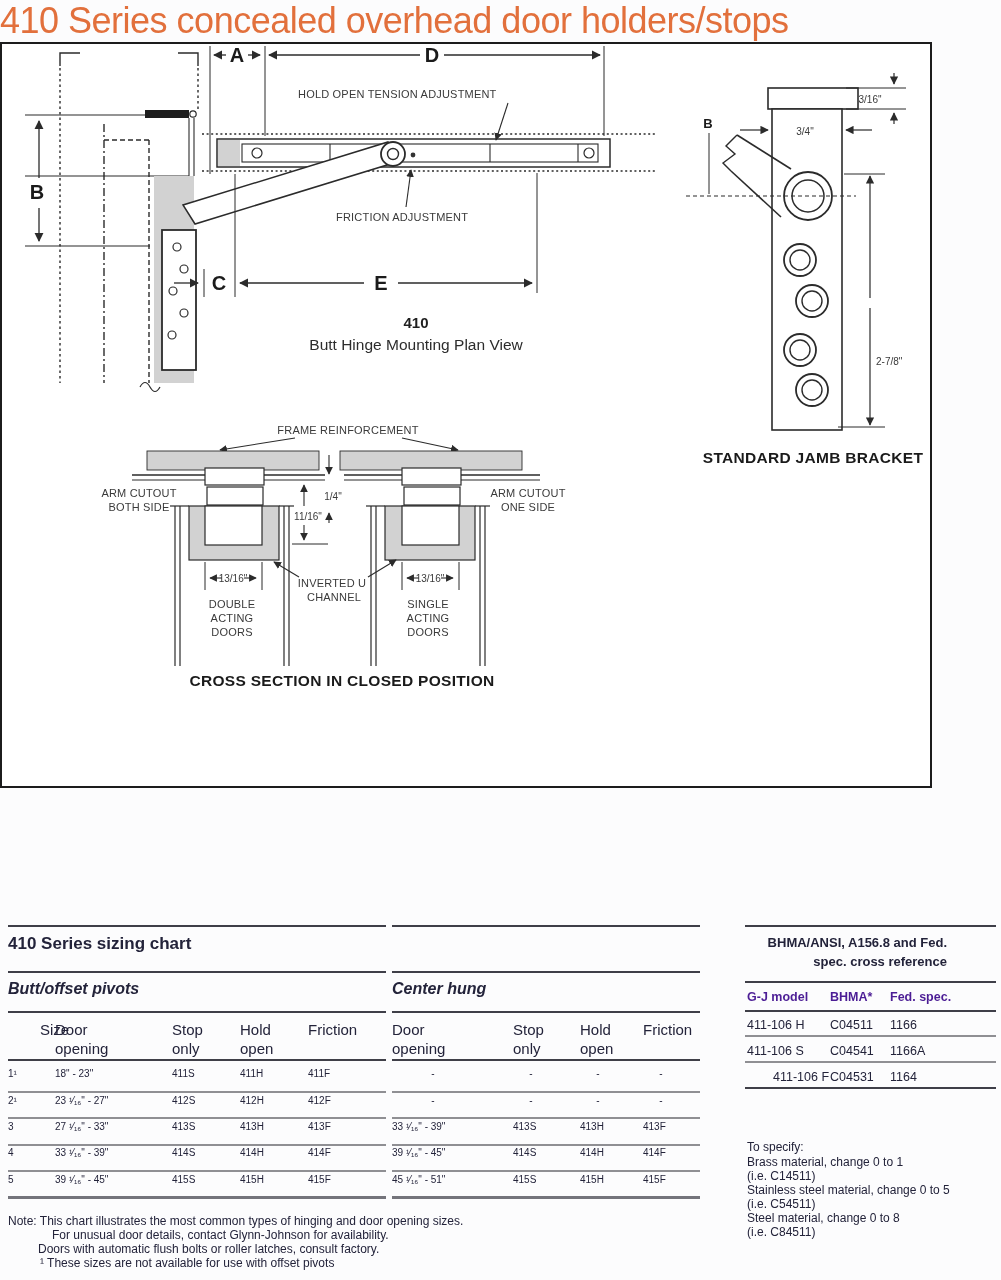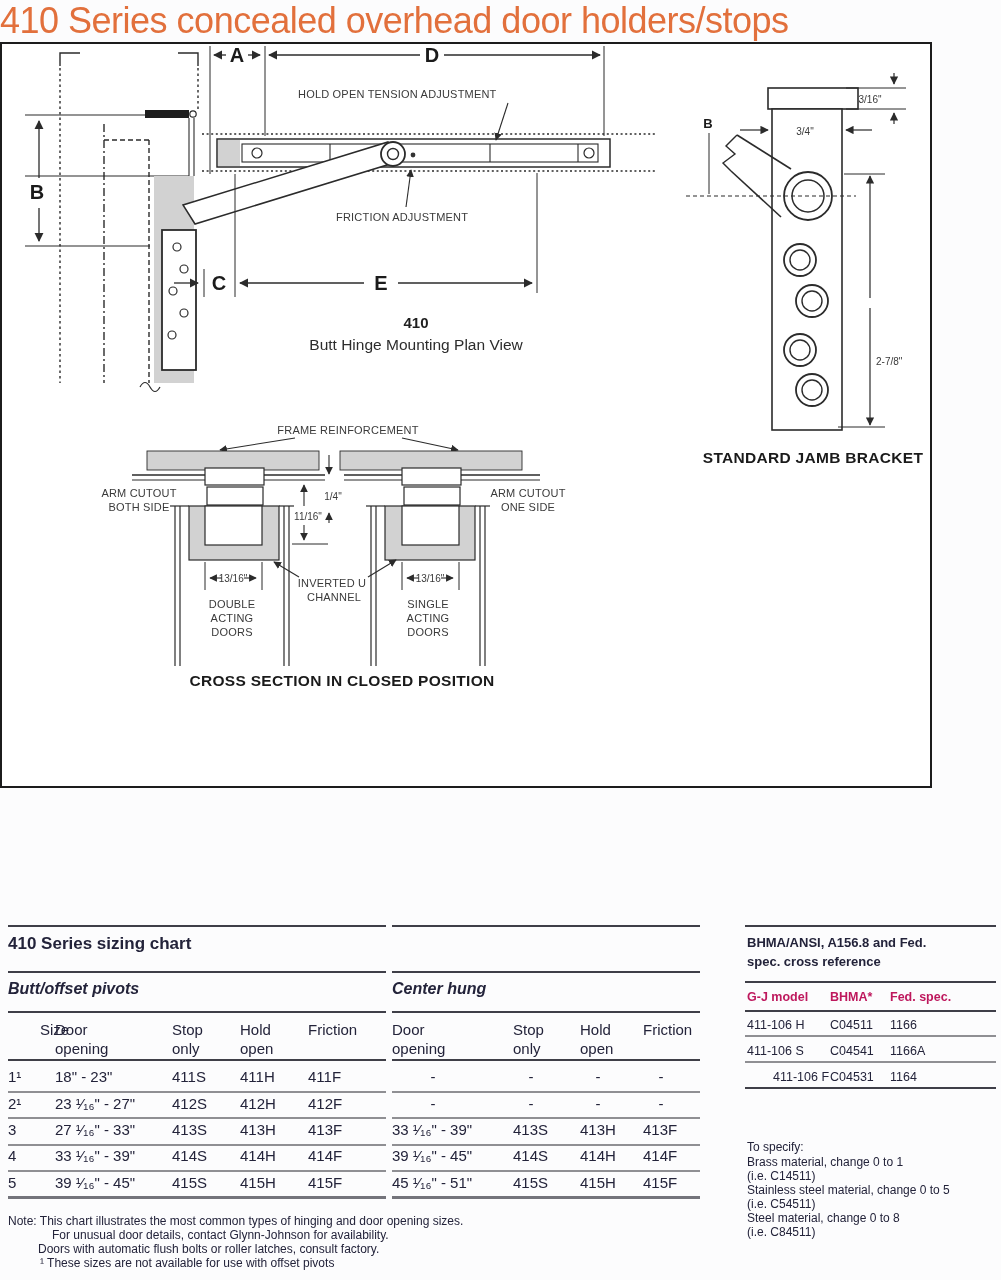--- a/index.html
+++ b/index.html
@@ -15,25 +15,25 @@
   .t-cap{font-size:15px;font-weight:bold;fill:#1f1f1f;}
   .t-capr{font-size:15.5px;fill:#2c2c2c;}
   .t-capb{font-size:15.5px;font-weight:bold;fill:#1a1a1a;letter-spacing:0.3px;}
   .rule{position:absolute;height:2px;background:#3f3f48;}
   .rule-gray{position:absolute;height:2px;background:#8f8f93;}
   .rule-bottom{position:absolute;height:3px;background:#74747b;}
   .h-chart{position:absolute;font-size:17px;font-weight:bold;color:#23233a;margin:0;}
   .h-sub{position:absolute;font-size:16px;font-weight:bold;color:#23233a;margin:0;font-style:italic;}
   .hcell{position:absolute;font-size:15px;line-height:19px;color:#23233a;}
   .trow{position:absolute;left:0;width:1001px;height:22px;}
-  .cell{position:absolute;font-size:15px;color:#23233a;white-space:nowrap;}
+  .cell{position:absolute;font-size:10px;color:#23233a;white-space:nowrap;}
   .ctr{text-align:center;}
   .note{position:absolute;font-size:12px;color:#23233a;white-space:nowrap;}
   .x-title{position:absolute;font-size:13px;font-weight:bold;line-height:19px;color:#23233a;}
-  .x-h{position:absolute;font-size:12.5px;font-weight:bold;color:#be185d;white-space:nowrap;}
+  .x-h{position:absolute;font-size:12.5px;font-weight:bold;color:#4c1d95;white-space:nowrap;}
   .x-cell{position:absolute;font-size:12.5px;color:#23233a;white-space:nowrap;}
   .x-foot{position:absolute;font-size:11.5px;line-height:14px;color:#23233a;padding-left:7px;text-indent:-7px;}
   .x-spec{position:absolute;font-size:12px;line-height:14px;color:#23233a;white-space:nowrap;}
 </style>
 </head>
 <body>
 
 <div class="page">
 
   <h1 class="title">410 Series concealed overhead door holders/stops</h1>
@@ -313,21 +313,21 @@
     <span class="cell" style="left:643px;">415F</span>
   </div>
   <div class="rule-bottom" style="left:8px;top:1196px;width:378px;"></div>
   <div class="rule-bottom" style="left:392px;top:1196px;width:308px;"></div>
 
   <div class="note" style="left:8px;top:1214px;text-align:center;">Note: This chart illustrates the most common types of hinging and door opening sizes.</div>
   <div class="note" style="left:52px;top:1228px;">For unusual door details, contact Glynn-Johnson for availability.</div>
   <div class="note" style="left:38px;top:1242px;">Doors with automatic flush bolts or roller latches, consult factory.</div>
   <div class="note" style="left:40px;top:1256px;">¹ These sizes are not available for use with offset pivots</div>
 
-  <div class="x-title" style="left:747px;top:933px;width:200px;">BHMA/ANSI, A156.8 and Fed. spec. cross reference</div>
+  <div class="x-title" style="left:747px;top:933px;width:200px;text-align:right;">BHMA/ANSI, A156.8 and Fed. spec. cross reference</div>
 
   <div class="rule" style="left:745px;top:981px;width:251px;"></div>
 
   <div class="x-h" style="left:747px;top:990px;">G-J model</div>
   <div class="x-h" style="left:830px;top:990px;">BHMA*</div>
   <div class="x-h" style="left:890px;top:990px;">Fed. spec.</div>
 
   <div class="rule" style="left:745px;top:1010px;width:251px;"></div>
 
   <div class="x-cell" style="left:747px;top:1018px;">411-106 H</div>

